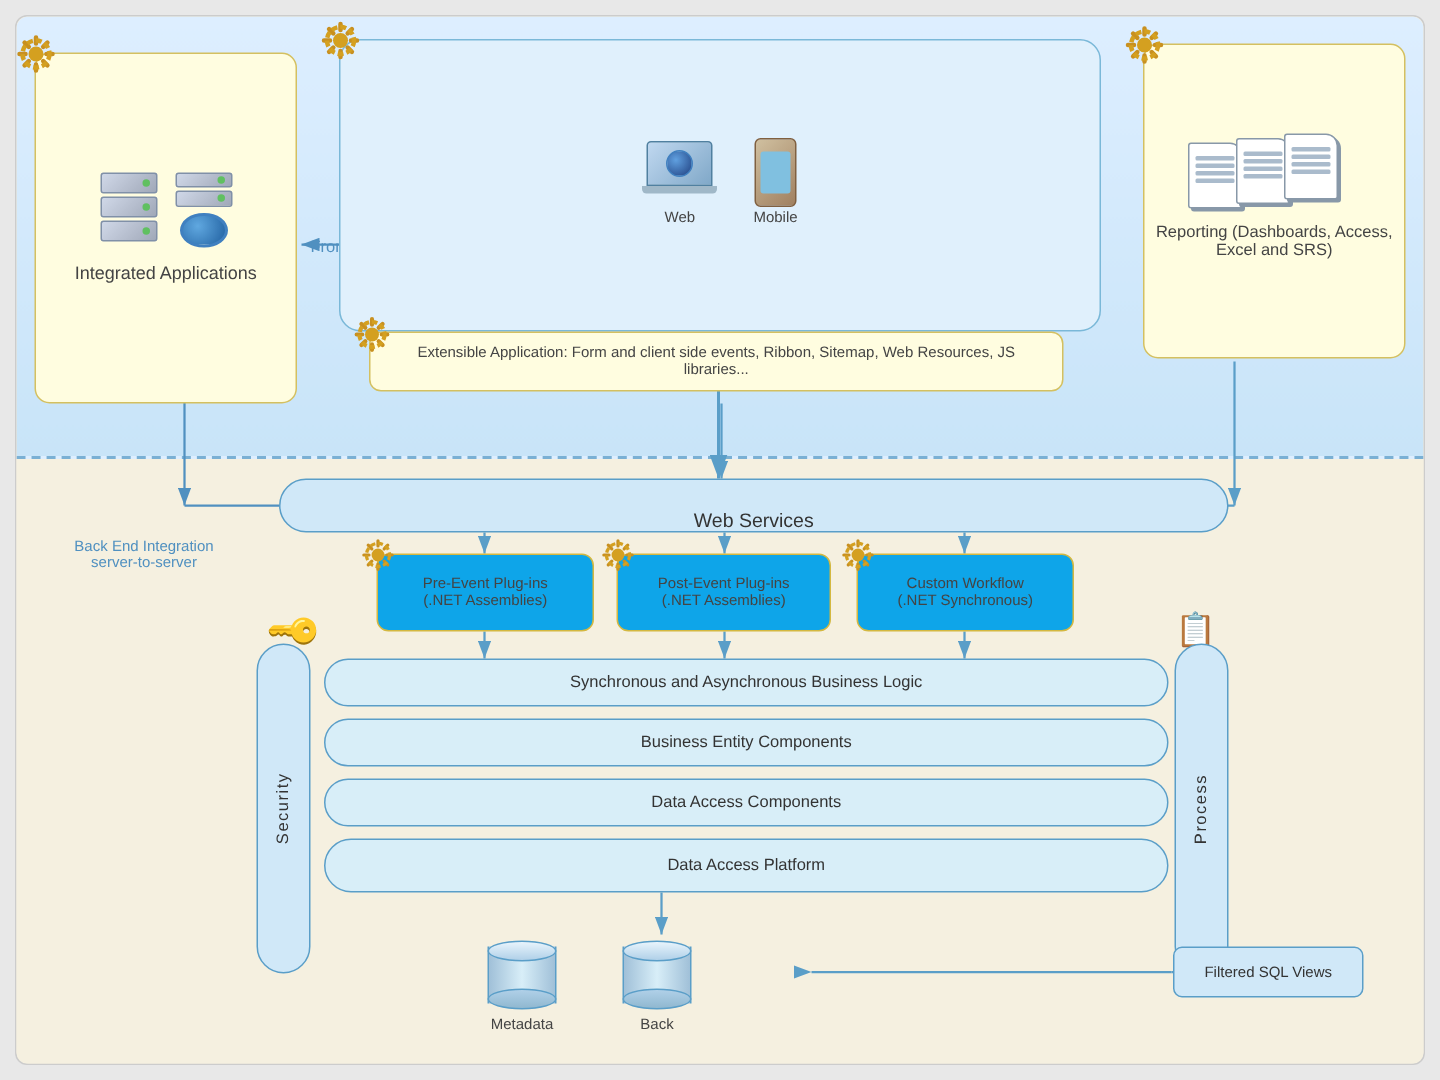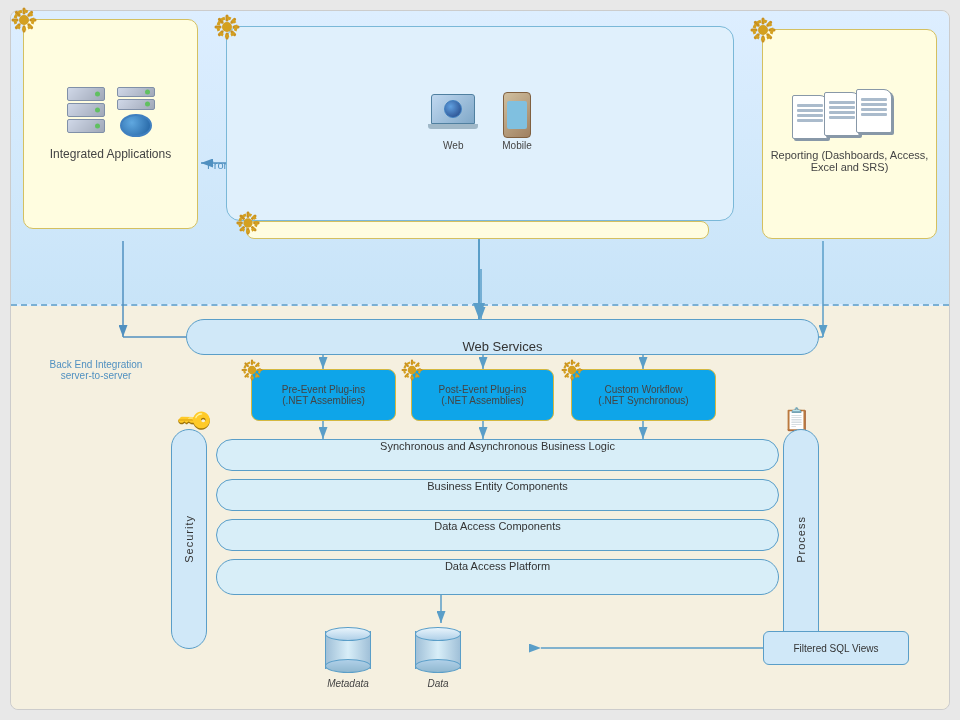--- a/index.html
+++ b/index.html
@@ -46,22 +46,22 @@
       justify-content: center;
       text-align: center;
     }
     .box-yellow {
       background: #fffde0;
       border: 1.5px solid #d4c060;
     }
 
     
     .integrated-apps {
-      top: 8px; left: 12px;
-      width: 175px; height: 210px;
+      top: 24px; left: 12px;
+      width: 175px; height: 234px;
       flex-direction: column;
       gap: 4px;
     }
     .integrated-apps .icon-area {
       display: flex; gap: 6px; align-items: flex-end;
     }
     .integrated-apps .label {
       font-size: 12px; font-weight: 500; color: #444;
       margin-top: 6px;
     }
@@ -169,43 +169,43 @@
       font-size: 11px; color: #333; font-weight: 500;
       letter-spacing: 1px;
     }
 
     
     .inner-box {
       position: absolute;
       background: #d8eef8;
       border: 1.5px solid #5a9ec8;
       border-radius: 20px;
-      display: flex; align-items: flex-start; justify-content: center;
+      display: flex; align-items: center; justify-content: center;
       font-size: 11px; color: #333; font-weight: 400;
       text-align: center;
     }
     .sync-async { top: 428px; left: 205px; right: 170px; height: 32px; }
     .bec { top: 468px; left: 205px; right: 170px; height: 32px; }
     .dac { top: 508px; left: 205px; right: 170px; height: 32px; }
     .dap { top: 548px; left: 205px; right: 170px; height: 36px; }
 
     
     .db-container {
       position: absolute;
       top: 610px; left: 310px;
       display: flex; gap: 36px; align-items: flex-start;
     }
     .db-item { display: flex; flex-direction: column; align-items: center; gap: 3px; }
-    .db-item .db-label { font-size: 10px; color: #444; font-style: italic; }
+    .db-item .db-label { font-size: 10px; color: #444; }
 
     
     .sql-views {
       position: absolute;
       top: 620px; right: 40px;
-      width: 146px; height: 34px;
+      width: 127px; height: 34px;
       background: #d0e8f8;
       border: 1.5px solid #5a9ec8;
       border-radius: 6px;
       display: flex; align-items: center; justify-content: center;
       font-size: 10px; color: #333;
     }
 
     
     .fe-integration-label {
       position: absolute;
@@ -476,20 +476,21 @@
   </div>
 
   <div class="extensible-box" style="position:absolute; top:210px; left:235px; right:240px; padding:8px 10px;">
     <div style="position:absolute;top:-12px;left:-12px;">
       <svg width="26" height="26" viewBox="0 0 28 28">
           <circle cx="14" cy="14" r="5" fill="#d4a020"></circle>
           <path d="M14 3v4M14 21v4M3 14h4M21 14h4M6.4 6.4l2.8 2.8M18.8 18.8l2.8 2.8M6.4 21.6l2.8-2.8M18.8 9.2l2.8-2.8" stroke="#c89020" stroke-width="3" stroke-linecap="round"></path>
           <circle cx="14" cy="14" r="9" fill="none" stroke="#d4a020" stroke-width="3" stroke-dasharray="4 2"></circle>
         </svg>
     </div>
+    <span>Extensible Application:  Form and client side events, Ribbon, Sitemap, Web Resources, JS libraries...</span>
   </div>
 
   <div class="box box-yellow reporting">
     <div style="position:absolute;top:-14px;left:-14px;">
       <svg width="28" height="28" viewBox="0 0 28 28">
           <circle cx="14" cy="14" r="5" fill="#d4a020"></circle>
           <path d="M14 3v4M14 21v4M3 14h4M21 14h4M6.4 6.4l2.8 2.8M18.8 18.8l2.8 2.8M6.4 21.6l2.8-2.8M18.8 9.2l2.8-2.8" stroke="#c89020" stroke-width="3" stroke-linecap="round"></path>
           <circle cx="14" cy="14" r="9" fill="none" stroke="#d4a020" stroke-width="3" stroke-dasharray="4 2"></circle>
         </svg>
     </div>
@@ -585,21 +586,21 @@
         <div class="cyl-bottom"></div>
       </div>
       <span class="db-label">Metadata</span>
     </div>
     <div class="db-item">
       <div class="cylinder">
         <div class="cyl-body"></div>
         <div class="cyl-top"></div>
         <div class="cyl-bottom"></div>
       </div>
-      <span class="db-label">Data</span>
+      <span class="db-label">Back</span>
     </div>
   </div>
 
   <div class="sql-views">
     <span>Filtered SQL Views</span>
   </div>
 
 </div>
 
 </body></html>

